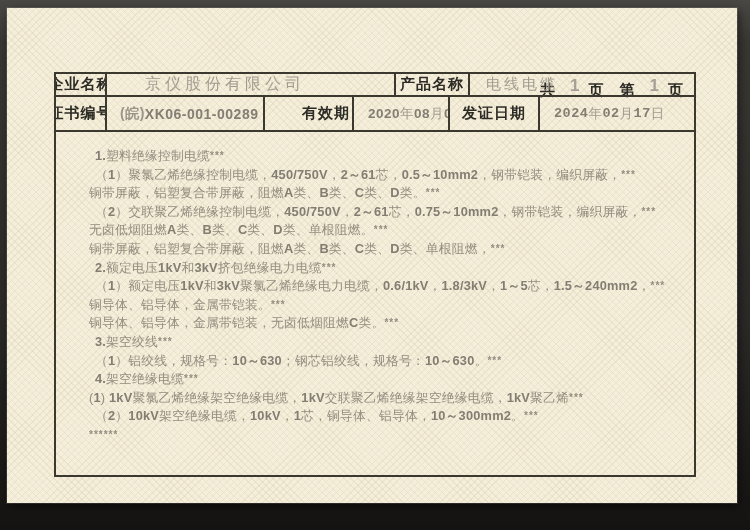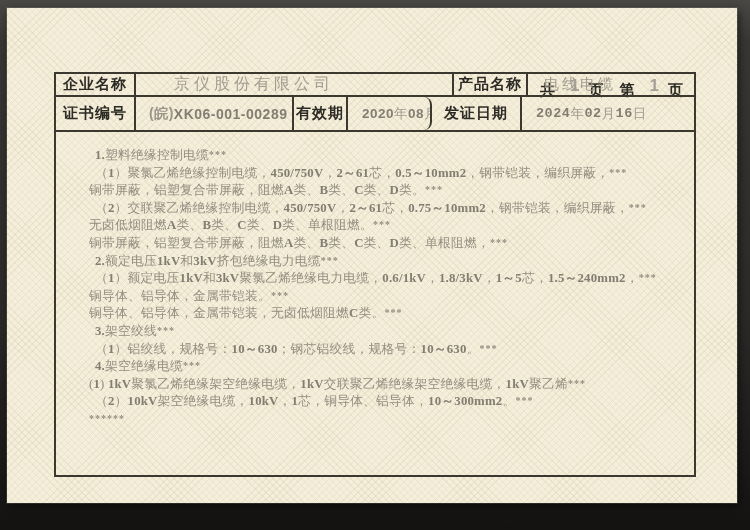--- a/index.html
+++ b/index.html
@@ -41,36 +41,36 @@
     box-sizing:border-box;border-right:2px solid #3b392f;
     display:flex;align-items:center;overflow:hidden;white-space:nowrap;
   }
   .cell.last{border-right:none;font-family:Liberation Mono, monospace;}
   .r2 .cell{height:33px;}
   .label{
     justify-content:center;font-weight:bold;font-size:15px;color:#2d2b25;
     letter-spacing:1px;
   }
   .value{color:#a29b90;}
-  .w72{width:80px;flex:none;}
-  .w274{width:318px;flex:none;}
+  .w72{width:51px;flex:none;}
+  .w274{width:289px;flex:none;}
   .w74{width:74px;flex:none;}
   .w158{width:158px;flex:none;}
-  .w58{width:54px;flex:none;}
-  .w108{width:84px;flex:none;border-radius:8px;}
+  .w58{width:54px;flex:none;margin-left:35px;}
+  .w108{width:96px;flex:none;}
   .w82{width:90px;flex:none;}
   .grow{flex:1;}
   .company{font-size:16px;letter-spacing:4px;padding-left:38px;}
   .product{font-size:15px;letter-spacing:3px;padding-left:16px;}
   .certno{font-size:14px;font-weight:bold;color:#9b9489;padding-left:13px;letter-spacing:.5px;}
   .date{font-size:13.5px;padding-left:14px;letter-spacing:.5px;}
   
   .scope{
     position:absolute;left:0;right:0;top:64px;bottom:0;
-    padding-top:9px;overflow:hidden;font-family:Liberation Serif, serif;
+    padding-top:9px;overflow:hidden;
   }
   .scope-line{
     font-size:12.8px;line-height:17.6px;color:#948d81;
     white-space:nowrap;letter-spacing:.2px;
   }
   .scope-line.ind0{padding-left:33px;}
   .scope-line.ind1{padding-left:39px;}
   .scope-line b, .rich b{font-weight:bold;color:#837d73;font-style:normal;}
   .stars{
     font-style:normal;font-size:10px;letter-spacing:1px;
@@ -94,21 +94,21 @@
       <div class="cell label w74">产品名称</div>
       <div class="cell value product grow last">电线电缆</div>
     </div>
 
     <div class="trow r2">
       <div class="cell label w72">证书编号</div>
       <div class="cell value certno w158 rich">(皖)<b>XK06-001-00289</b></div>
       <div class="cell label w58">有效期</div>
       <div class="cell value date w108 rich"><b>2020</b>年<b>08</b>月<b>05</b>日</div>
       <div class="cell label w82">发证日期</div>
-      <div class="cell value date grow last rich"><b>2024</b>年<b>02</b>月<b>16</b>日</div>
+      <div class="cell value date grow last rich"><b>2024</b>年<b>02</b>月<b>17</b>日</div>
     </div>
 
     <div class="scope">
         <div class="scope-line ind1 rich"><b>1.</b>塑料绝缘控制电缆<i class="stars">***</i></div>
         <div class="scope-line ind1 rich">（<b>1</b>）聚氯乙烯绝缘控制电缆，<b>450/750V</b>，<b>2～61</b>芯，<b>0.5～10mm2</b>，钢带铠装，编织屏蔽，<i class="stars">***</i></div>
         <div class="scope-line ind0 rich">铜带屏蔽，铝塑复合带屏蔽，阻燃<b>A</b>类、<b>B</b>类、<b>C</b>类、<b>D</b>类。<i class="stars">***</i></div>
         <div class="scope-line ind1 rich">（<b>2</b>）交联聚乙烯绝缘控制电缆，<b>450/750V</b>，<b>2～61</b>芯，<b>0.75～10mm2</b>，钢带铠装，编织屏蔽，<i class="stars">***</i></div>
         <div class="scope-line ind0 rich">无卤低烟阻燃<b>A</b>类、<b>B</b>类、<b>C</b>类、<b>D</b>类、单根阻燃。<i class="stars">***</i></div>
         <div class="scope-line ind0 rich">铜带屏蔽，铝塑复合带屏蔽，阻燃<b>A</b>类、<b>B</b>类、<b>C</b>类、<b>D</b>类、单根阻燃，<i class="stars">***</i></div>
         <div class="scope-line ind1 rich"><b>2.</b>额定电压<b>1kV</b>和<b>3kV</b>挤包绝缘电力电缆<i class="stars">***</i></div>

